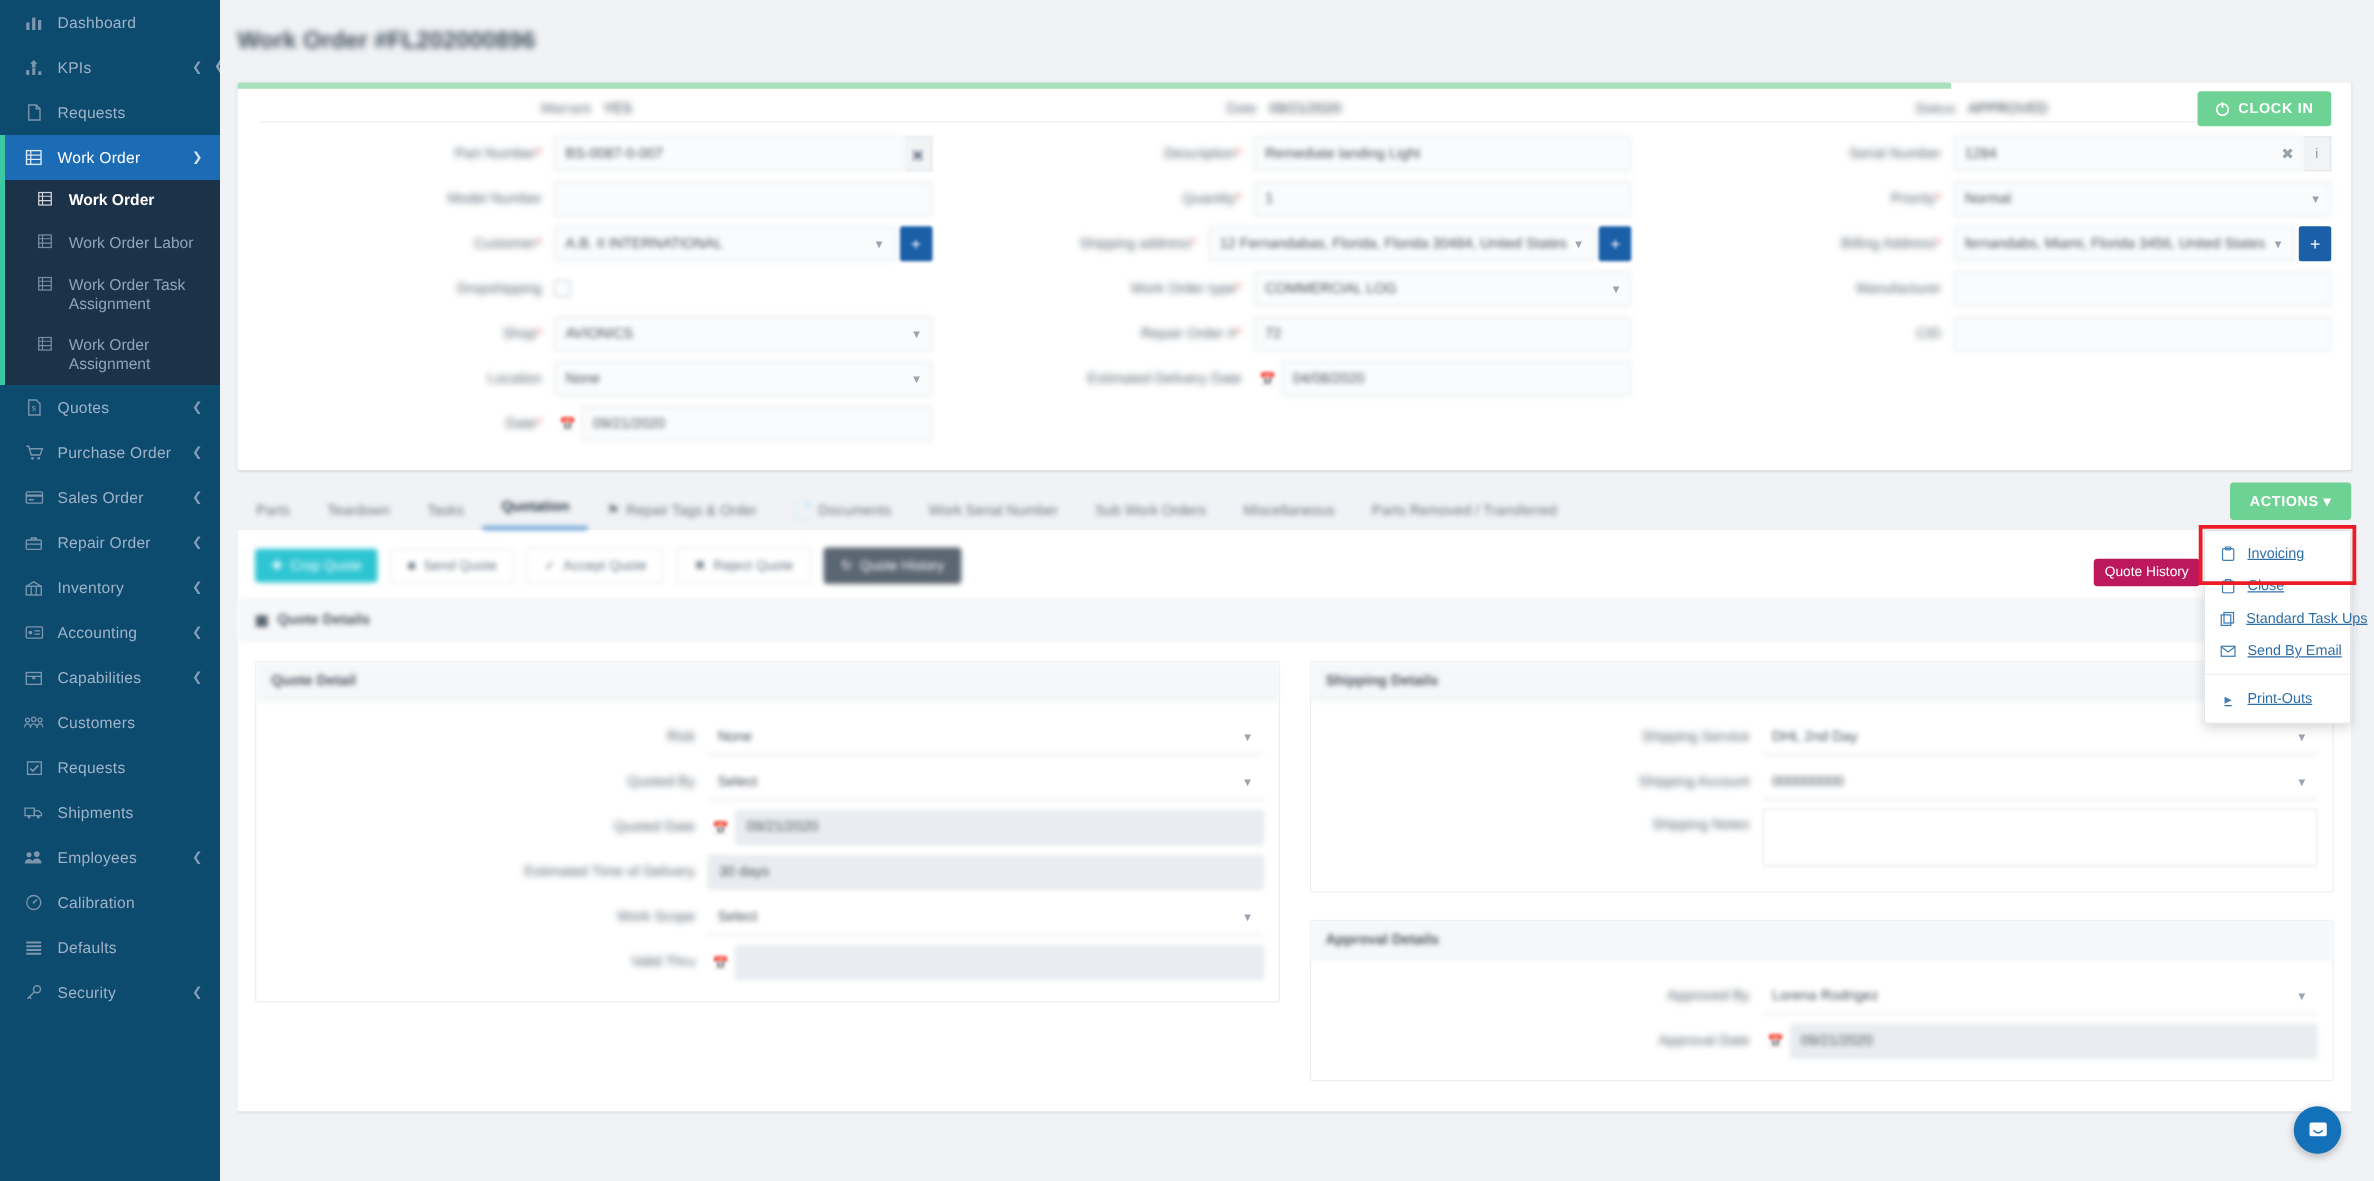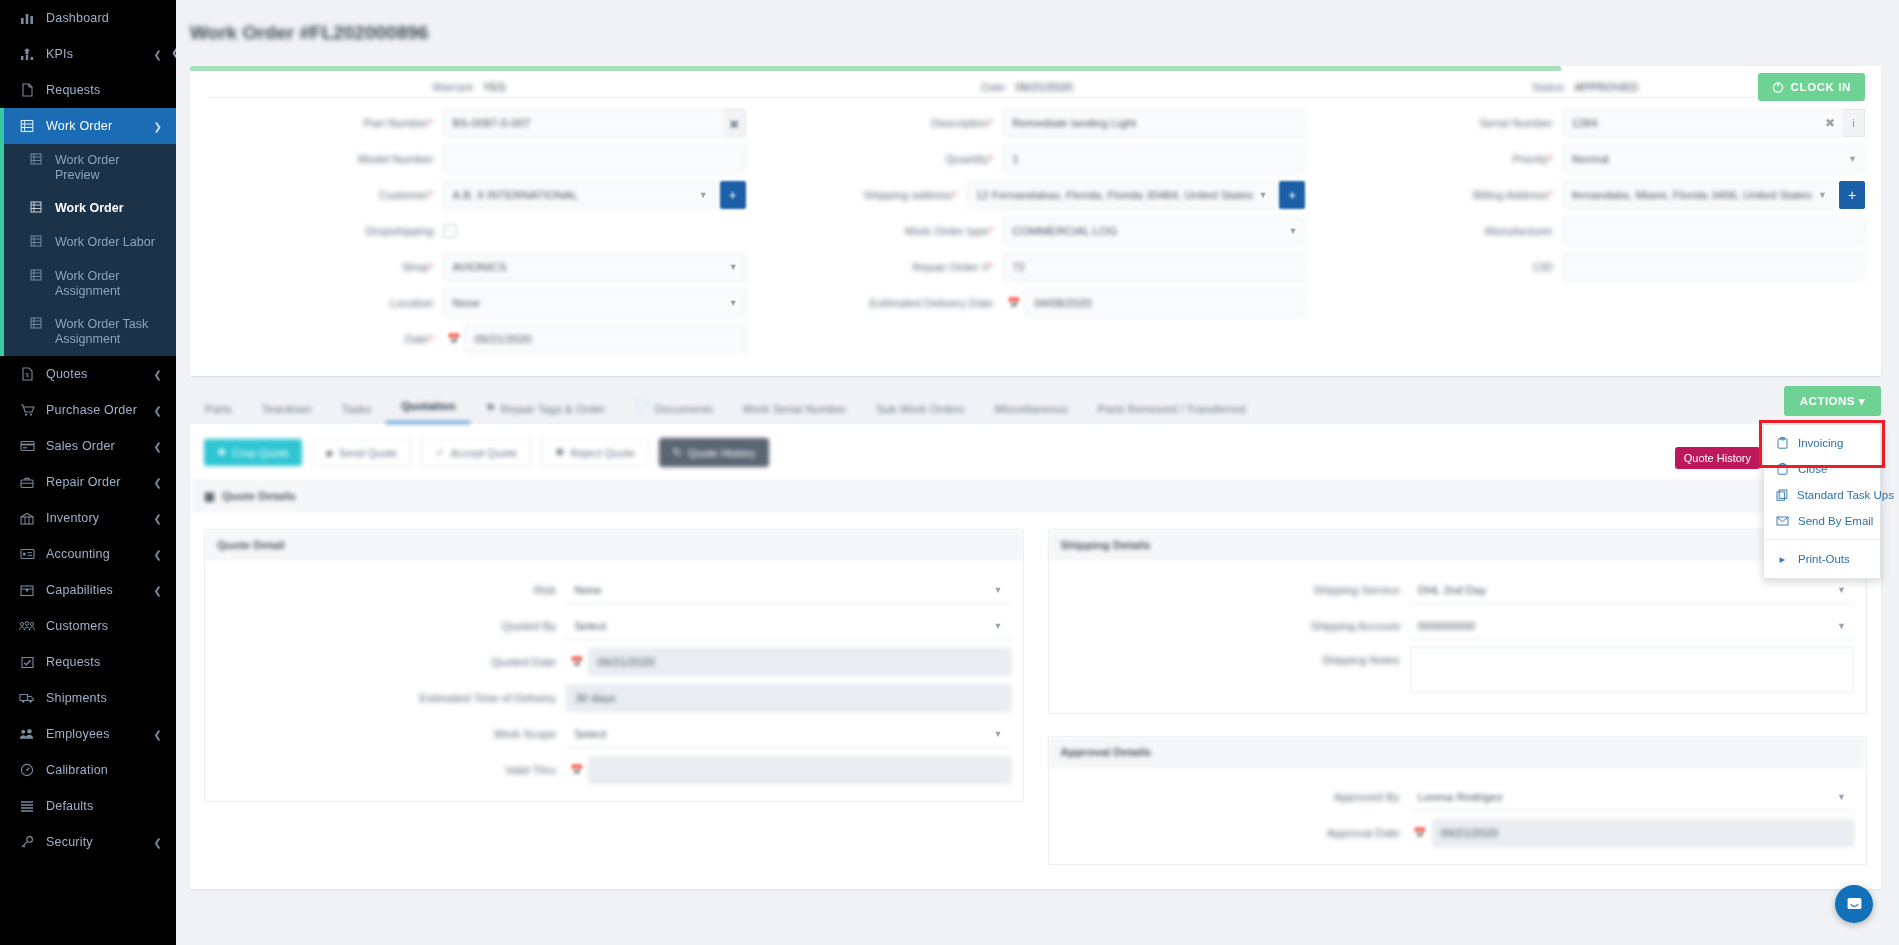--- a/index.html
+++ b/index.html
@@ -7,21 +7,21 @@
     width: 1899px; height: 945px;
     overflow: hidden;
     font-family: "Liberation Sans", sans-serif;
     background: #f0f2f5;
   }
   .app { display: flex; width: 1899px; height: 945px; position: relative; }
 
   
   .sidebar {
     width: 176px; min-width: 176px; height: 945px;
-    background: #000000;
+    background: #0c4a6e;
     overflow: hidden;
     position: relative;
   }
   .nav-item {
     display: flex; align-items: center;
     height: 36px; padding: 0 14px 0 18px;
     color: #9fb3c8; font-size: 12.5px;
     position: relative; cursor: pointer;
     white-space: nowrap;
   }
@@ -139,20 +139,21 @@
   
   .amenu {
     position: absolute; right: 0px; top: 34px; width: 118px;
     background: #fff; border: 1px solid #e2e6ea;
     box-shadow: 0 3px 9px rgba(0,0,0,.16); z-index: 40; padding: 5px 0;
   }
   .ami {
     display: flex; align-items: center; gap: 9px;
     padding: 7px 12px; font-size: 11.5px; color: #2f6fa8; cursor: pointer;
     white-space: nowrap;
+    text-decoration: underline;
   }
   .ami .aic { width: 13px; display: flex; justify-content: center; color: #3f7fb5; }
   .amsep { border-top: 1px solid #ecf0f3; margin: 5px 0; }
   .redbox {
     position: absolute; right: -4px; top: 30px; width: 126px; height: 48px;
     border: 3px solid #ed1c24; z-index: 60; pointer-events: none;
   }
   .tooltip {
     position: absolute; right: 121px; top: 57px;
     background: #be185d; color: #fff; font-size: 11px;
@@ -245,31 +246,20 @@
             <line x1="1.2" y1="5" x2="12.8" y2="5" stroke="#ffffff" stroke-width="1"></line>
             <line x1="1.2" y1="8.5" x2="12.8" y2="8.5" stroke="#ffffff" stroke-width="1"></line>
             <line x1="4.6" y1="1.5" x2="4.6" y2="12.5" stroke="#ffffff" stroke-width="1"></line>
           </svg>
         </span>
       <span class="lbl">Work Order</span>
       <span class="chev">❯</span>
     </div>
 
     <div class="sub-wrap">
-      <div class="sub-item">
-        <span class="ic">
-            <svg width="12" height="12" viewBox="0 0 12 12">
-              <rect x="1" y="1" width="10" height="10" fill="none" stroke="#8fa4b8" stroke-width="1"></rect>
-              <line x1="1" y1="4" x2="11" y2="4" stroke="#8fa4b8" stroke-width=".9"></line>
-              <line x1="1" y1="7.5" x2="11" y2="7.5" stroke="#8fa4b8" stroke-width=".9"></line>
-              <line x1="4" y1="1" x2="4" y2="11" stroke="#8fa4b8" stroke-width=".9"></line>
-            </svg>
-          </span>
-        <span>Work Order Preview</span>
-      </div>
       <div class="sub-item cur">
         <span class="ic">
             <svg width="12" height="12" viewBox="0 0 12 12">
               <rect x="1" y="1" width="10" height="10" fill="none" stroke="#ffffff" stroke-width="1"></rect>
               <line x1="1" y1="4" x2="11" y2="4" stroke="#ffffff" stroke-width=".9"></line>
               <line x1="1" y1="7.5" x2="11" y2="7.5" stroke="#ffffff" stroke-width=".9"></line>
               <line x1="4" y1="1" x2="4" y2="11" stroke="#ffffff" stroke-width=".9"></line>
             </svg>
           </span>
         <span>Work Order</span>
@@ -287,32 +277,32 @@
       </div>
       <div class="sub-item">
         <span class="ic">
             <svg width="12" height="12" viewBox="0 0 12 12">
               <rect x="1" y="1" width="10" height="10" fill="none" stroke="#8fa4b8" stroke-width="1"></rect>
               <line x1="1" y1="4" x2="11" y2="4" stroke="#8fa4b8" stroke-width=".9"></line>
               <line x1="1" y1="7.5" x2="11" y2="7.5" stroke="#8fa4b8" stroke-width=".9"></line>
               <line x1="4" y1="1" x2="4" y2="11" stroke="#8fa4b8" stroke-width=".9"></line>
             </svg>
           </span>
-        <span>Work Order Assignment</span>
+        <span>Work Order Task Assignment</span>
       </div>
       <div class="sub-item">
         <span class="ic">
             <svg width="12" height="12" viewBox="0 0 12 12">
               <rect x="1" y="1" width="10" height="10" fill="none" stroke="#8fa4b8" stroke-width="1"></rect>
               <line x1="1" y1="4" x2="11" y2="4" stroke="#8fa4b8" stroke-width=".9"></line>
               <line x1="1" y1="7.5" x2="11" y2="7.5" stroke="#8fa4b8" stroke-width=".9"></line>
               <line x1="4" y1="1" x2="4" y2="11" stroke="#8fa4b8" stroke-width=".9"></line>
             </svg>
           </span>
-        <span>Work Order Task Assignment</span>
+        <span>Work Order Assignment</span>
       </div>
     </div>
 
     <div class="nav-item">
       <span class="ic">
           <svg width="13" height="14" viewBox="0 0 13 14">
             <path d="M2 1h6l3 3v9H2z" fill="none" stroke="#8fa4b8" stroke-width="1.1"></path>
             <text x="4.4" y="10" font-size="6" fill="#8fa4b8">$</text>
           </svg>
         </span>

